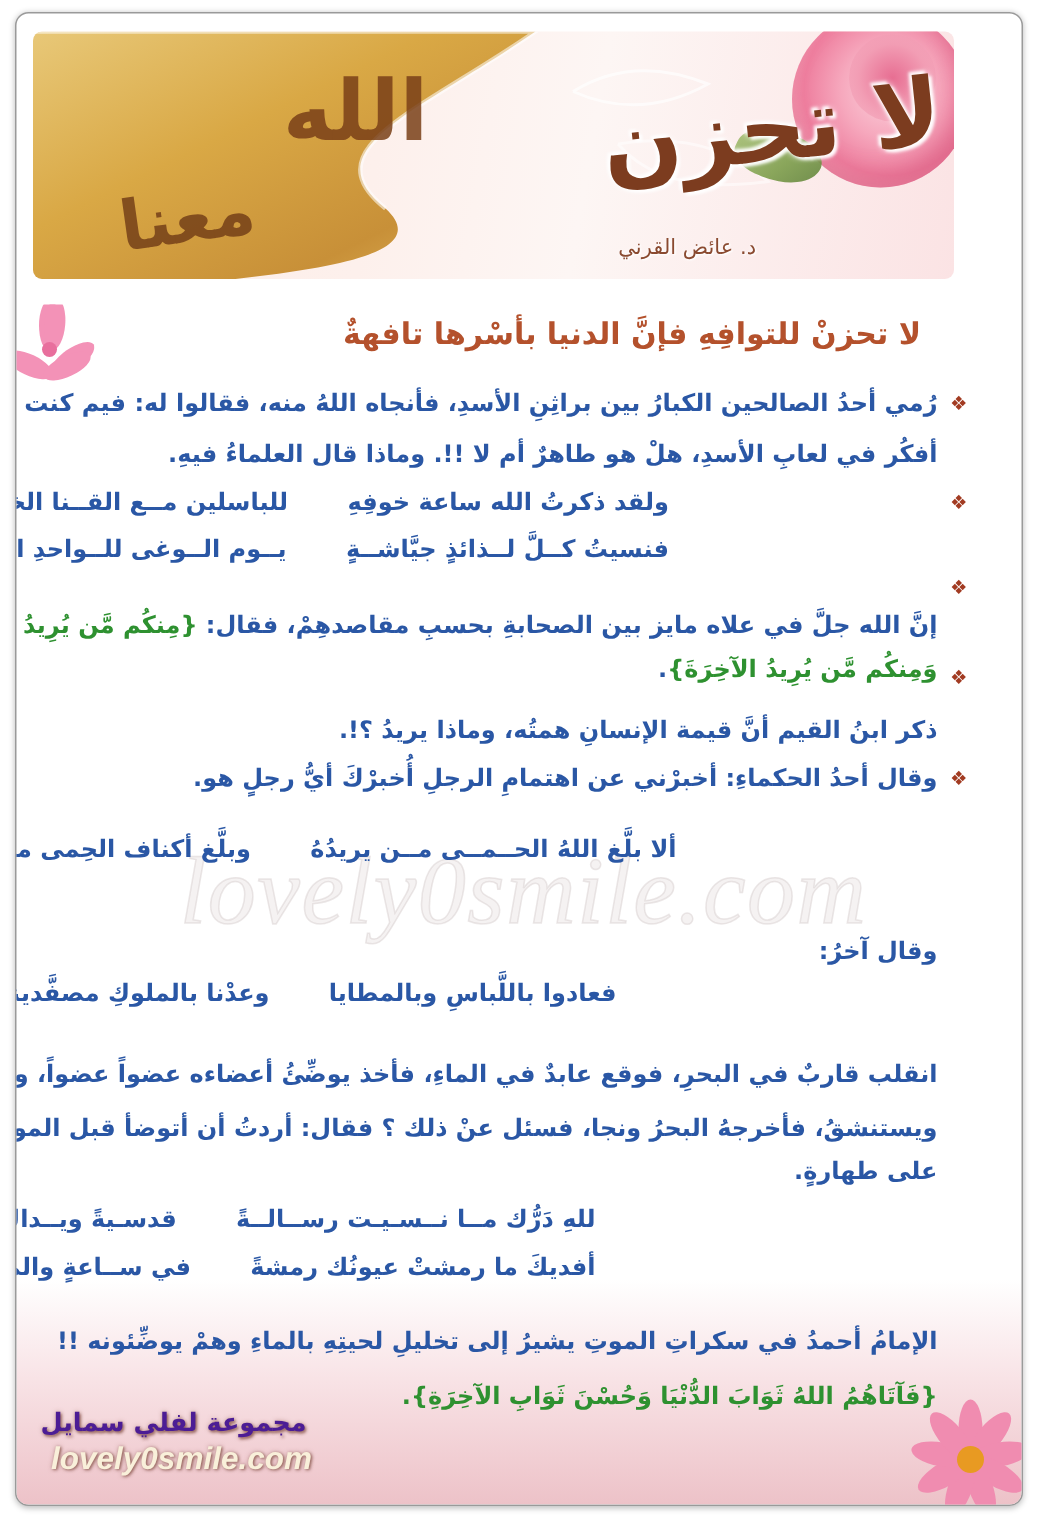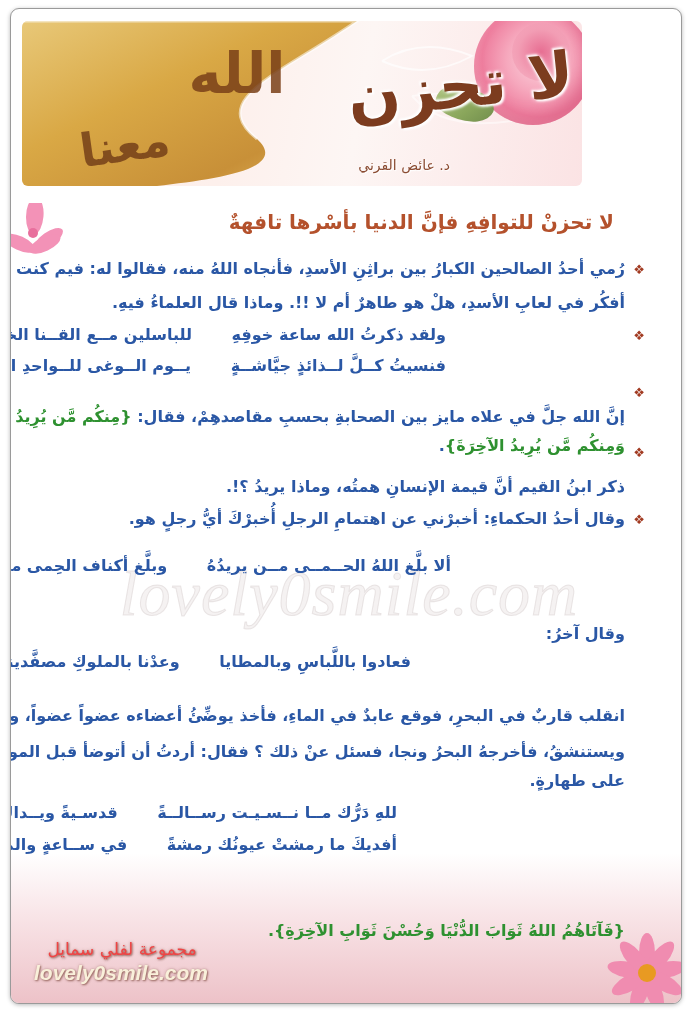--- a/index.html
+++ b/index.html
@@ -2,41 +2,41 @@
 <html lang="ar"><head>
 <meta charset="utf-8">
 <style>
   html,body{margin:0;padding:0;background:#ffffff;}
   body{width:692px;height:1022px;position:relative;font-family:"DejaVu Sans",sans-serif;overflow:hidden;}
 
   .card{position:absolute;left:10px;top:8px;width:670px;height:994px;background:#ffffff;
         border:1px solid #9a9a9a;border-radius:9px;box-shadow:0 1px 4px rgba(0,0,0,.28);overflow:hidden;}
 
   
-  .header{position:absolute;left:11px;top:12px;width:560px;height:165px;border-radius:6px;overflow:hidden;
+  .header{position:absolute;left:11px;top:12px;width:614px;height:165px;border-radius:6px;overflow:hidden;
           background:linear-gradient(100deg,#fceee6 0%,#fdf0ec 38%,#fdf6f4 60%,#fbe3e4 100%);}
   .header svg{position:absolute;left:0;top:0;}
   .book-title{position:absolute;right:8px;top:28px;color:#7c3c1f;font-weight:bold;font-size:62px;
               transform:rotate(-6deg);text-shadow:0 0 5px #fff,2px 2px 2px rgba(255,255,255,.95),-2px -2px 2px rgba(255,255,255,.9);
               direction:rtl;white-space:nowrap;}
   .author{position:absolute;right:132px;top:136px;color:#8a4a30;font-weight:normal;font-size:14px;
           text-shadow:0 0 3px #fff,1px 1px 1px #fff;direction:rtl;white-space:nowrap;}
   .rose{position:absolute;right:-10px;top:-14px;width:118px;height:118px;border-radius:50%;
         background:radial-gradient(circle at 55% 45%,#fbd3dd 0%,#f6a8bd 35%,#ee7e9e 62%,#f3aabb 82%,#f9dade 100%);
         box-shadow:inset -6px -8px 14px rgba(214,90,125,.55);}
   .rose-inner{position:absolute;right:22px;top:16px;width:58px;height:58px;border-radius:50%;
         background:radial-gradient(circle at 50% 50%,#e76e92 0%,#f29db4 55%,rgba(246,178,196,0) 100%);}
   .leaf{position:absolute;right:88px;top:66px;width:58px;height:34px;border-radius:60% 40% 65% 35%;
         transform:rotate(24deg);background:linear-gradient(120deg,#a8c276 0%,#7d9e4b 60%,#5f813a 100%);opacity:.9;}
 
   
   .bottom-fade{position:absolute;left:0;right:0;bottom:0;height:150px;
         background:linear-gradient(to bottom,rgba(243,205,209,0) 0%,rgba(241,198,204,.5) 45%,#edc2c8 100%);}
-  .footer-ar{position:absolute;left:16px;top:930px;width:190px;text-align:center;direction:rtl;
-        color:#ef4444;font-weight:normal;font-size:17px;
+  .footer-ar{position:absolute;left:16px;top:930px;width:190px;text-align:left;direction:rtl;
+        color:#4c1d95;font-weight:bold;font-size:17px;
         text-shadow:1px 1px 2px rgba(146,96,88,.9),0 0 3px rgba(146,96,88,.5);}
   .footer-url{position:absolute;left:10px;top:952px;width:200px;text-align:center;
         color:#f9f0da;font-weight:bold;font-style:italic;font-size:21px;
         font-family:"Liberation Sans",sans-serif;
         text-shadow:1px 1px 2px rgba(146,96,88,.9),0 0 3px rgba(146,96,88,.5);}
 
   
   .wm-center{position:absolute;left:6px;top:548px;width:664px;text-align:center;
         font-family:"Liberation Serif",serif;font-style:italic;font-size:64px;letter-spacing:1px;
         color:rgba(226,216,216,.34);-webkit-text-stroke:1px rgba(206,194,194,.38);white-space:nowrap;}
@@ -166,18 +166,19 @@
 
   <div class="line" style="top:794px;right:284px;">
     <span class="hem">للهِ دَرُّك مــا نــسـيـت رســالــةً</span>
     <span class="hem">قدسـيةً ويــداك فــي الكـــلَّابِ</span>
   </div>
   <div class="line" style="top:826px;right:284px;">
     <span class="hem">أفديكَ ما رمشتْ عيونُك رمشةً</span>
     <span class="hem">في ســاعةٍ والمــوتُ في الأهــدابِ</span>
   </div>
 
+  <div class="line" style="top:875px;right:56px;">الإمامُ أحمدُ في سكراتِ الموتِ يشيرُ إلى تخليلِ لحيتِهِ بالماءِ وهمْ يوضِّئونه !!</div>
   <div class="line green" style="top:912px;right:56px;">{فَآتَاهُمُ اللهُ ثَوَابَ الدُّنْيَا وَحُسْنَ ثَوَابِ الآخِرَةِ}.</div>
 
   <div class="footer-ar">مجموعة لفلي سمايل</div>
   <div class="footer-url">lovely0smile.com</div>
 
 </div>
 
 </body></html>

